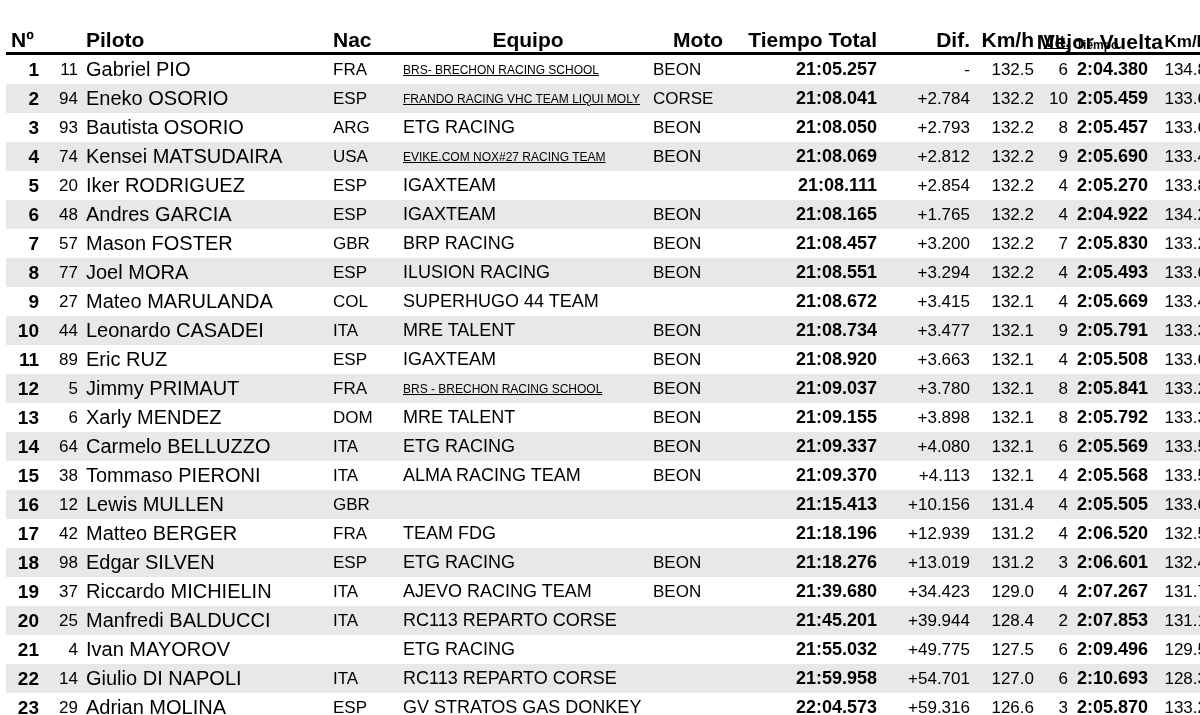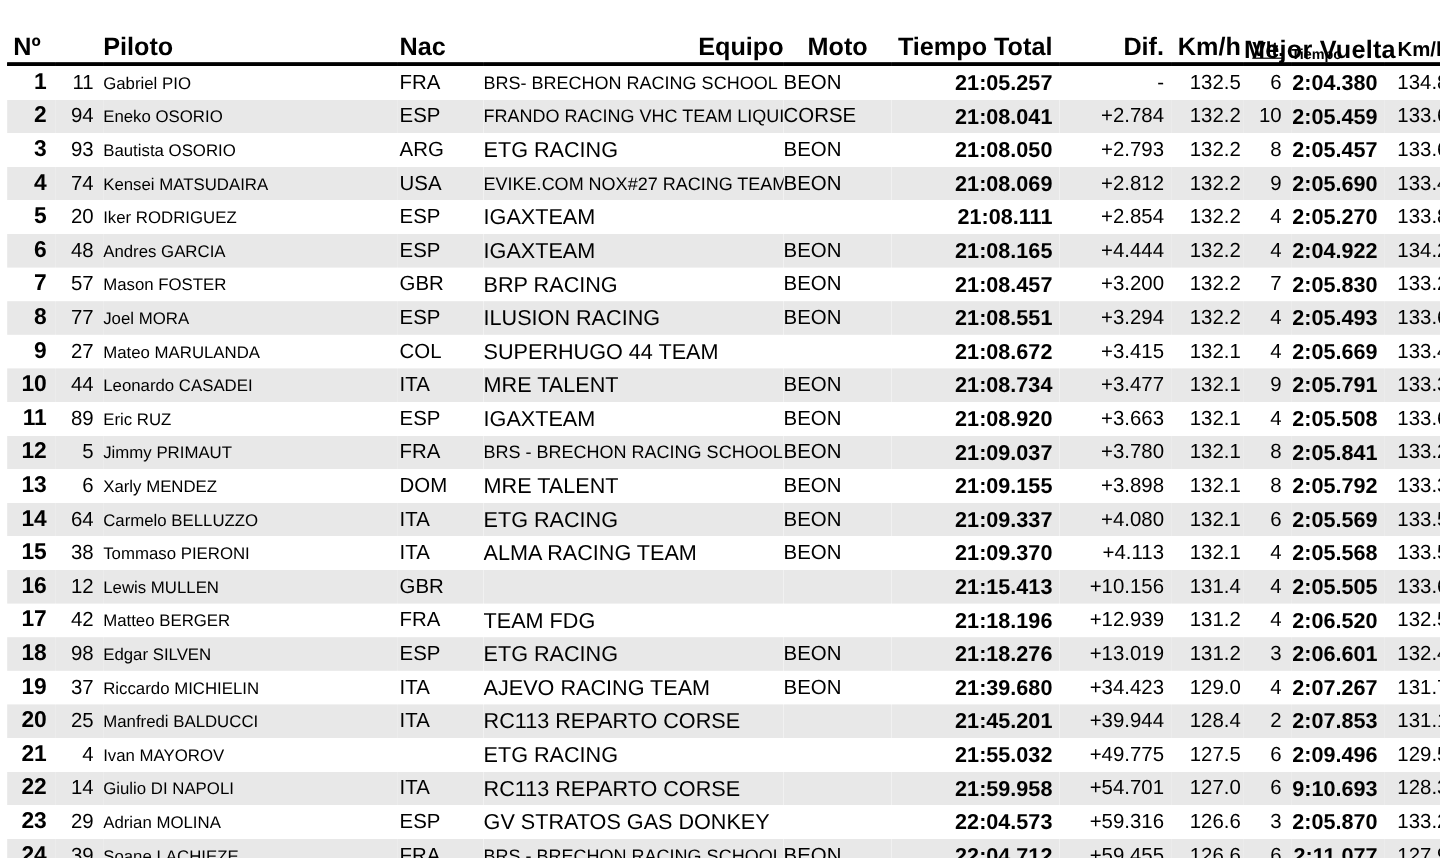--- a/index.html
+++ b/index.html
@@ -66,36 +66,36 @@
   col.c-moto  { width: 90px; }
   col.c-total { width: 140px; }
   col.c-dif   { width: 93px; }
   col.c-kmh   { width: 60px; }
   col.c-vlt   { width: 40px; }
   col.c-best  { width: 78px; }
   col.c-bkmh  { width: 55px; }
 
   .pos  { text-align: right; font-weight: bold; font-size: 19px; padding-right: 7px; }
   .num  { text-align: right; font-size: 17px; padding-right: 8px; }
-  .rider{ text-align: left; font-size: 14px; }
+  .rider{ text-align: left; font-size: 20px; }
   .nac  { text-align: left; font-size: 17px; padding-left: 2px; }
   .team { text-align: left; font-size: 18px; }
-  .team.small { font-size: 15px; }
+  .team.small { font-size: 12px; text-decoration: underline; }
   .moto { text-align: left; font-size: 17px; margin-top: 32px; }
   .total{ text-align: right; font-weight: bold; font-size: 18px; padding-right: 6px; }
   .dif  { text-align: right; font-size: 17px; padding-right: 6px; }
   .kmh  { text-align: right; font-size: 17px; padding-right: 2px; }
   .vlt  { text-align: right; font-size: 17px; padding-right: 8px; }
   .best { text-align: right; font-weight: bold; font-size: 18px; padding-right: 6px; }
   .bkmh { text-align: right; font-size: 17px; padding-right: 2px; }
 
   th.h-pos   { text-align: left; padding-left: 5px; }
   th.h-rider { text-align: left; margin-top: 12px; }
   th.h-nac   { text-align: left; padding-left: 2px; }
-  th.h-team  { text-align: right; }
+  th.h-team  { text-align: center; }
   th.h-moto  { text-align: center; }
   th.h-total { text-align: right; padding-right: 6px; }
   th.h-dif   { text-align: right; padding-right: 6px; }
   th.h-kmh   { text-align: right; padding-right: 2px; }
   th.h-vlt   { text-align: right; padding-right: 6px; font-size: 17px; text-decoration: underline; }
   th.h-best  { text-align: left; padding-right: 6px; font-size: 12px; }
   th.h-bkmh  { text-align: right; padding-right: 2px; font-size: 17px; }
 </style>
 </head>
 <body>
@@ -206,21 +206,21 @@
           <td class="bkmh">133.8</td>
         </tr>
         <tr class="alt">
           <td class="pos">6</td>
           <td class="num">48</td>
           <td class="rider">Andres GARCIA</td>
           <td class="nac">ESP</td>
           <td class="team">IGAXTEAM</td>
           <td class="moto">BEON</td>
           <td class="total">21:08.165</td>
-          <td class="dif">+4.444</td>
+          <td class="dif">+1.765</td>
           <td class="kmh">132.2</td>
           <td class="vlt">4</td>
           <td class="best">2:04.922</td>
           <td class="bkmh">134.2</td>
         </tr>
         <tr>
           <td class="pos">7</td>
           <td class="num">57</td>
           <td class="rider">Mason FOSTER</td>
           <td class="nac">GBR</td>
@@ -433,21 +433,21 @@
           <td class="pos">22</td>
           <td class="num">14</td>
           <td class="rider">Giulio DI NAPOLI</td>
           <td class="nac">ITA</td>
           <td class="team">RC113 REPARTO CORSE</td>
           <td class="moto"></td>
           <td class="total">21:59.958</td>
           <td class="dif">+54.701</td>
           <td class="kmh">127.0</td>
           <td class="vlt">6</td>
-          <td class="best">9:10.693</td>
+          <td class="best">2:10.693</td>
           <td class="bkmh">128.3</td>
         </tr>
         <tr>
           <td class="pos">23</td>
           <td class="num">29</td>
           <td class="rider">Adrian MOLINA</td>
           <td class="nac">ESP</td>
           <td class="team">GV STRATOS GAS DONKEY</td>
           <td class="moto"></td>
           <td class="total">22:04.573</td>

